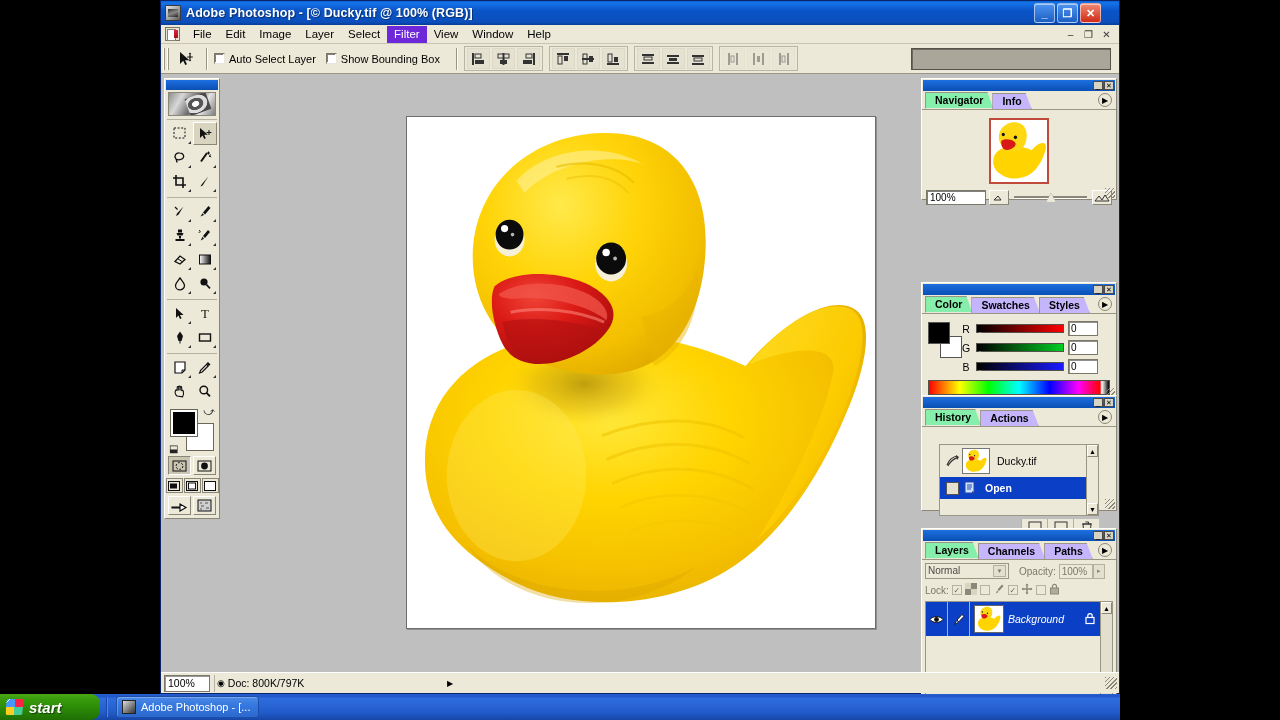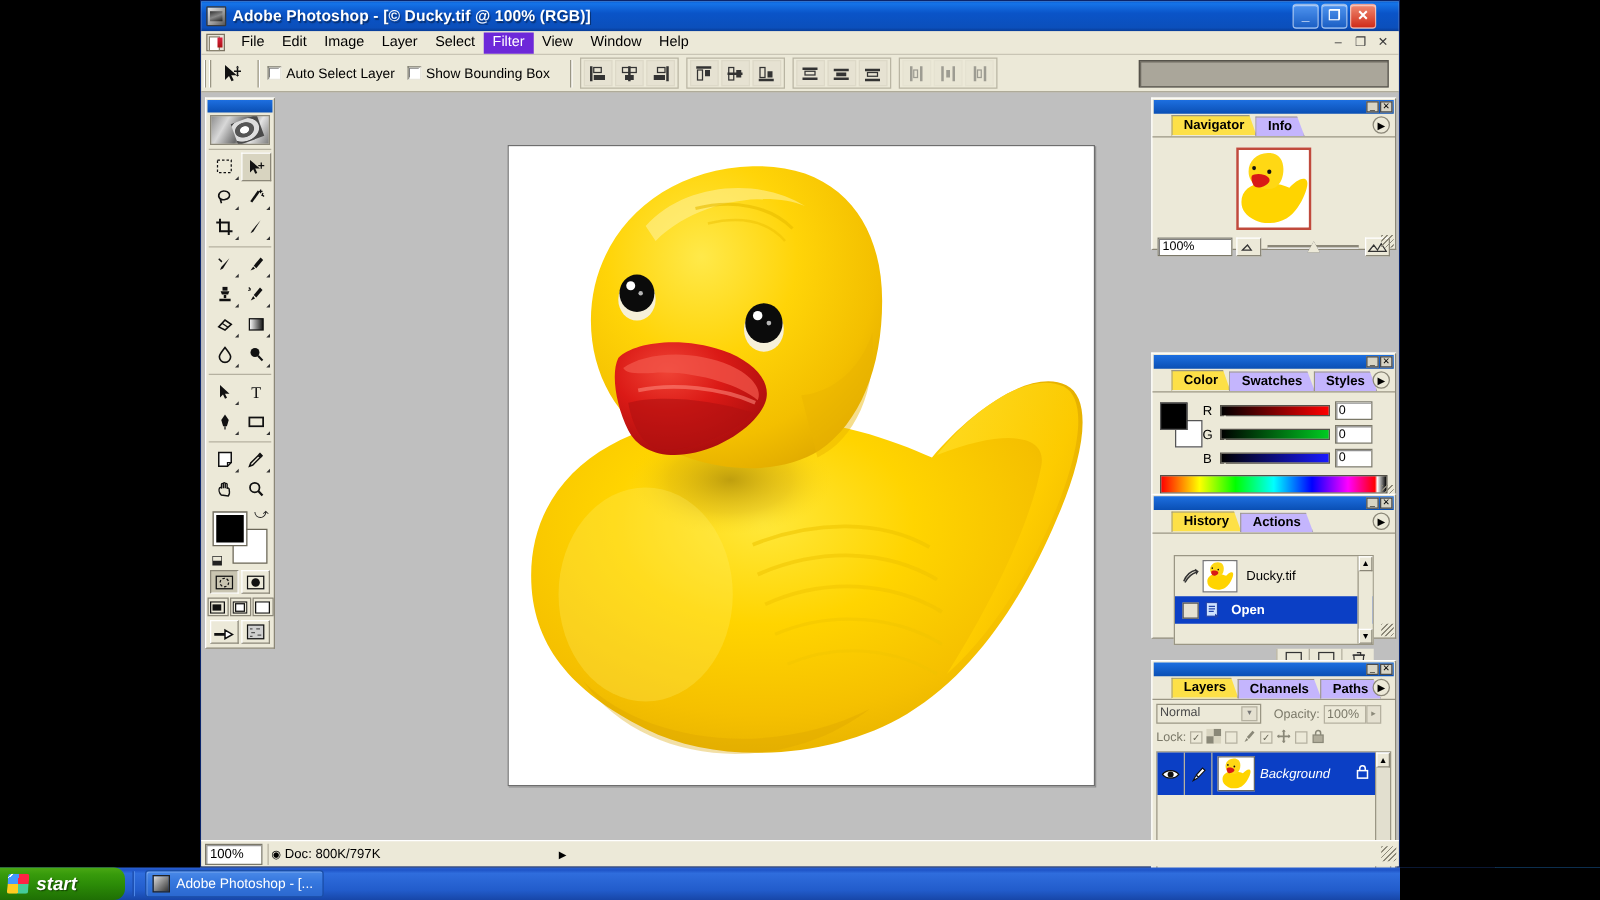--- a/index.html
+++ b/index.html
@@ -218,21 +218,21 @@
     font-size: 7px; line-height: 7px; text-align: center; color:#000; margin-left:1px;
   }
   .pal-tabs { display: flex; height: 17px; align-items: flex-end; padding-left: 3px; position: relative; }
   .pal-tab {
     font-size: 10.5px; padding: 1px 9px 2px 9px; color: #000;
     background: #c4b5fd; border: 1px solid #9a9684; border-bottom: none;
     margin-right: -1px; position: relative;
     clip-path: polygon(0 0, calc(100% - 6px) 0, 100% 100%, 0 100%);
     font-weight: bold;
   }
-  .pal-tab.active { background: #fde047; font-weight: bold; border-bottom: 1px solid #ece9d8; margin-left: 12px; }
+  .pal-tab.active { background: #86efac; font-weight: bold; border-bottom: 1px solid #ece9d8; }
   .pal-arrow {
     position: absolute; right: 4px; top: 1px; width: 14px; height: 14px; border-radius: 50%;
     background: #ece9d8; border: 1px solid #8b8778; display:flex; align-items:center; justify-content:center;
     font-size: 8px; color: #000;
   }
   .pal-body { border-top: 1px solid #9a9684; padding: 4px; }
 
   
   #pal-navigator { top: 4px; height: 122px; }
   #nav-thumb-wrap {

